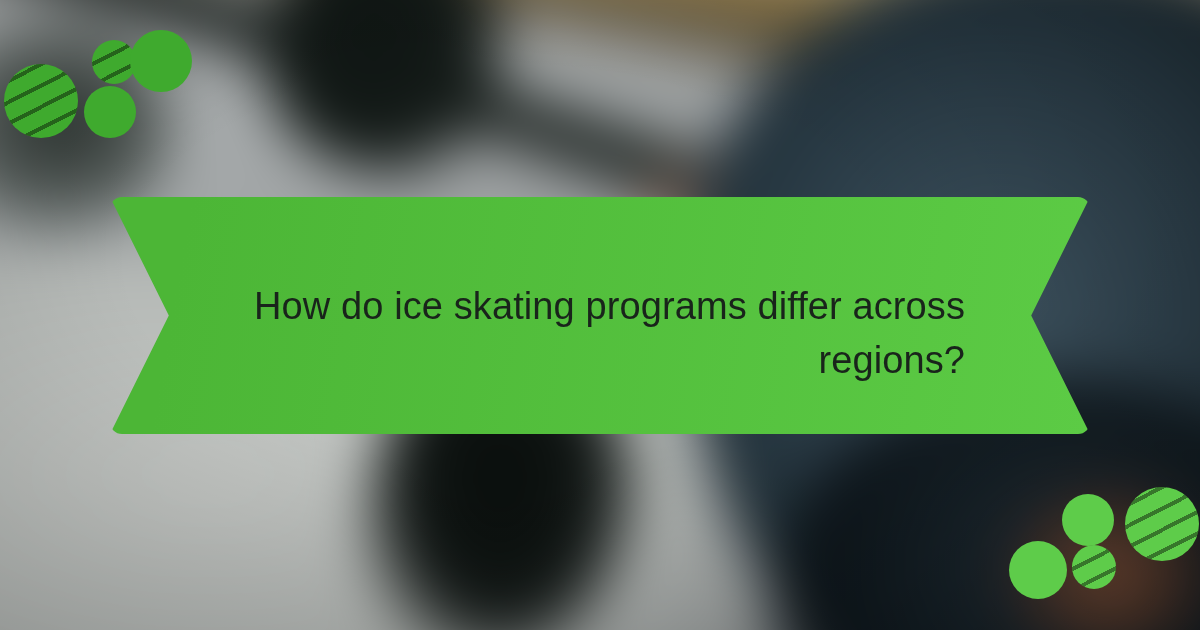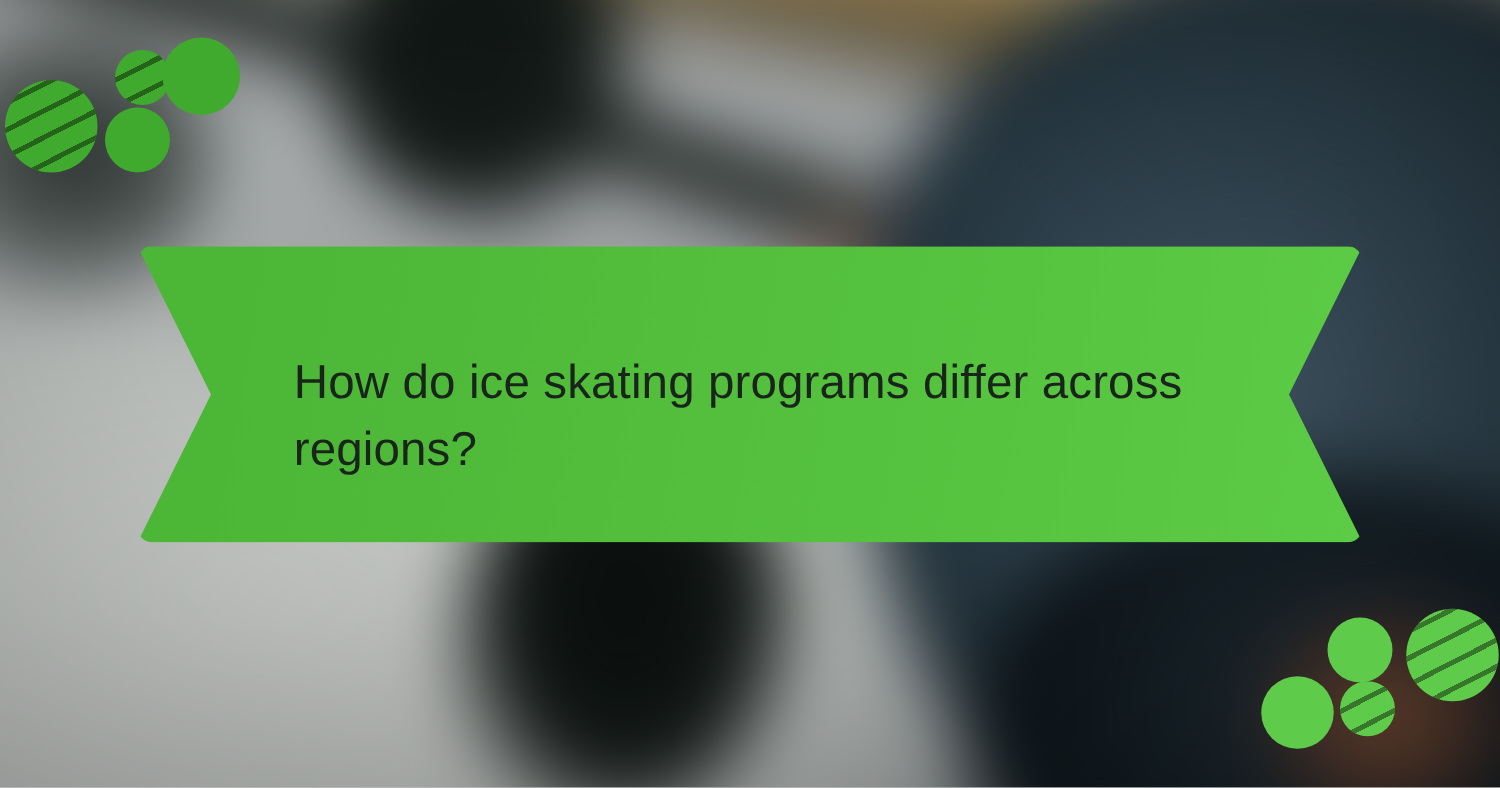--- a/index.html
+++ b/index.html
@@ -189,21 +189,21 @@
         100% 0%, 94% 50%, 100% 100%,
         100% 100%, 0% 100%,
         6% 50%);
     display: flex;
     align-items: center;
     justify-content: center;
   }
 
   #banner-text {
     width: 730px;
-    text-align: left;
+    text-align: right;
     font-size: 38px;
     line-height: 1.42;
     color: #19241b;
     font-weight: 400;
     letter-spacing: 0.1px;
     word-wrap: break-word;
     margin-top: 36px;
   }
 </style>
 </head>

